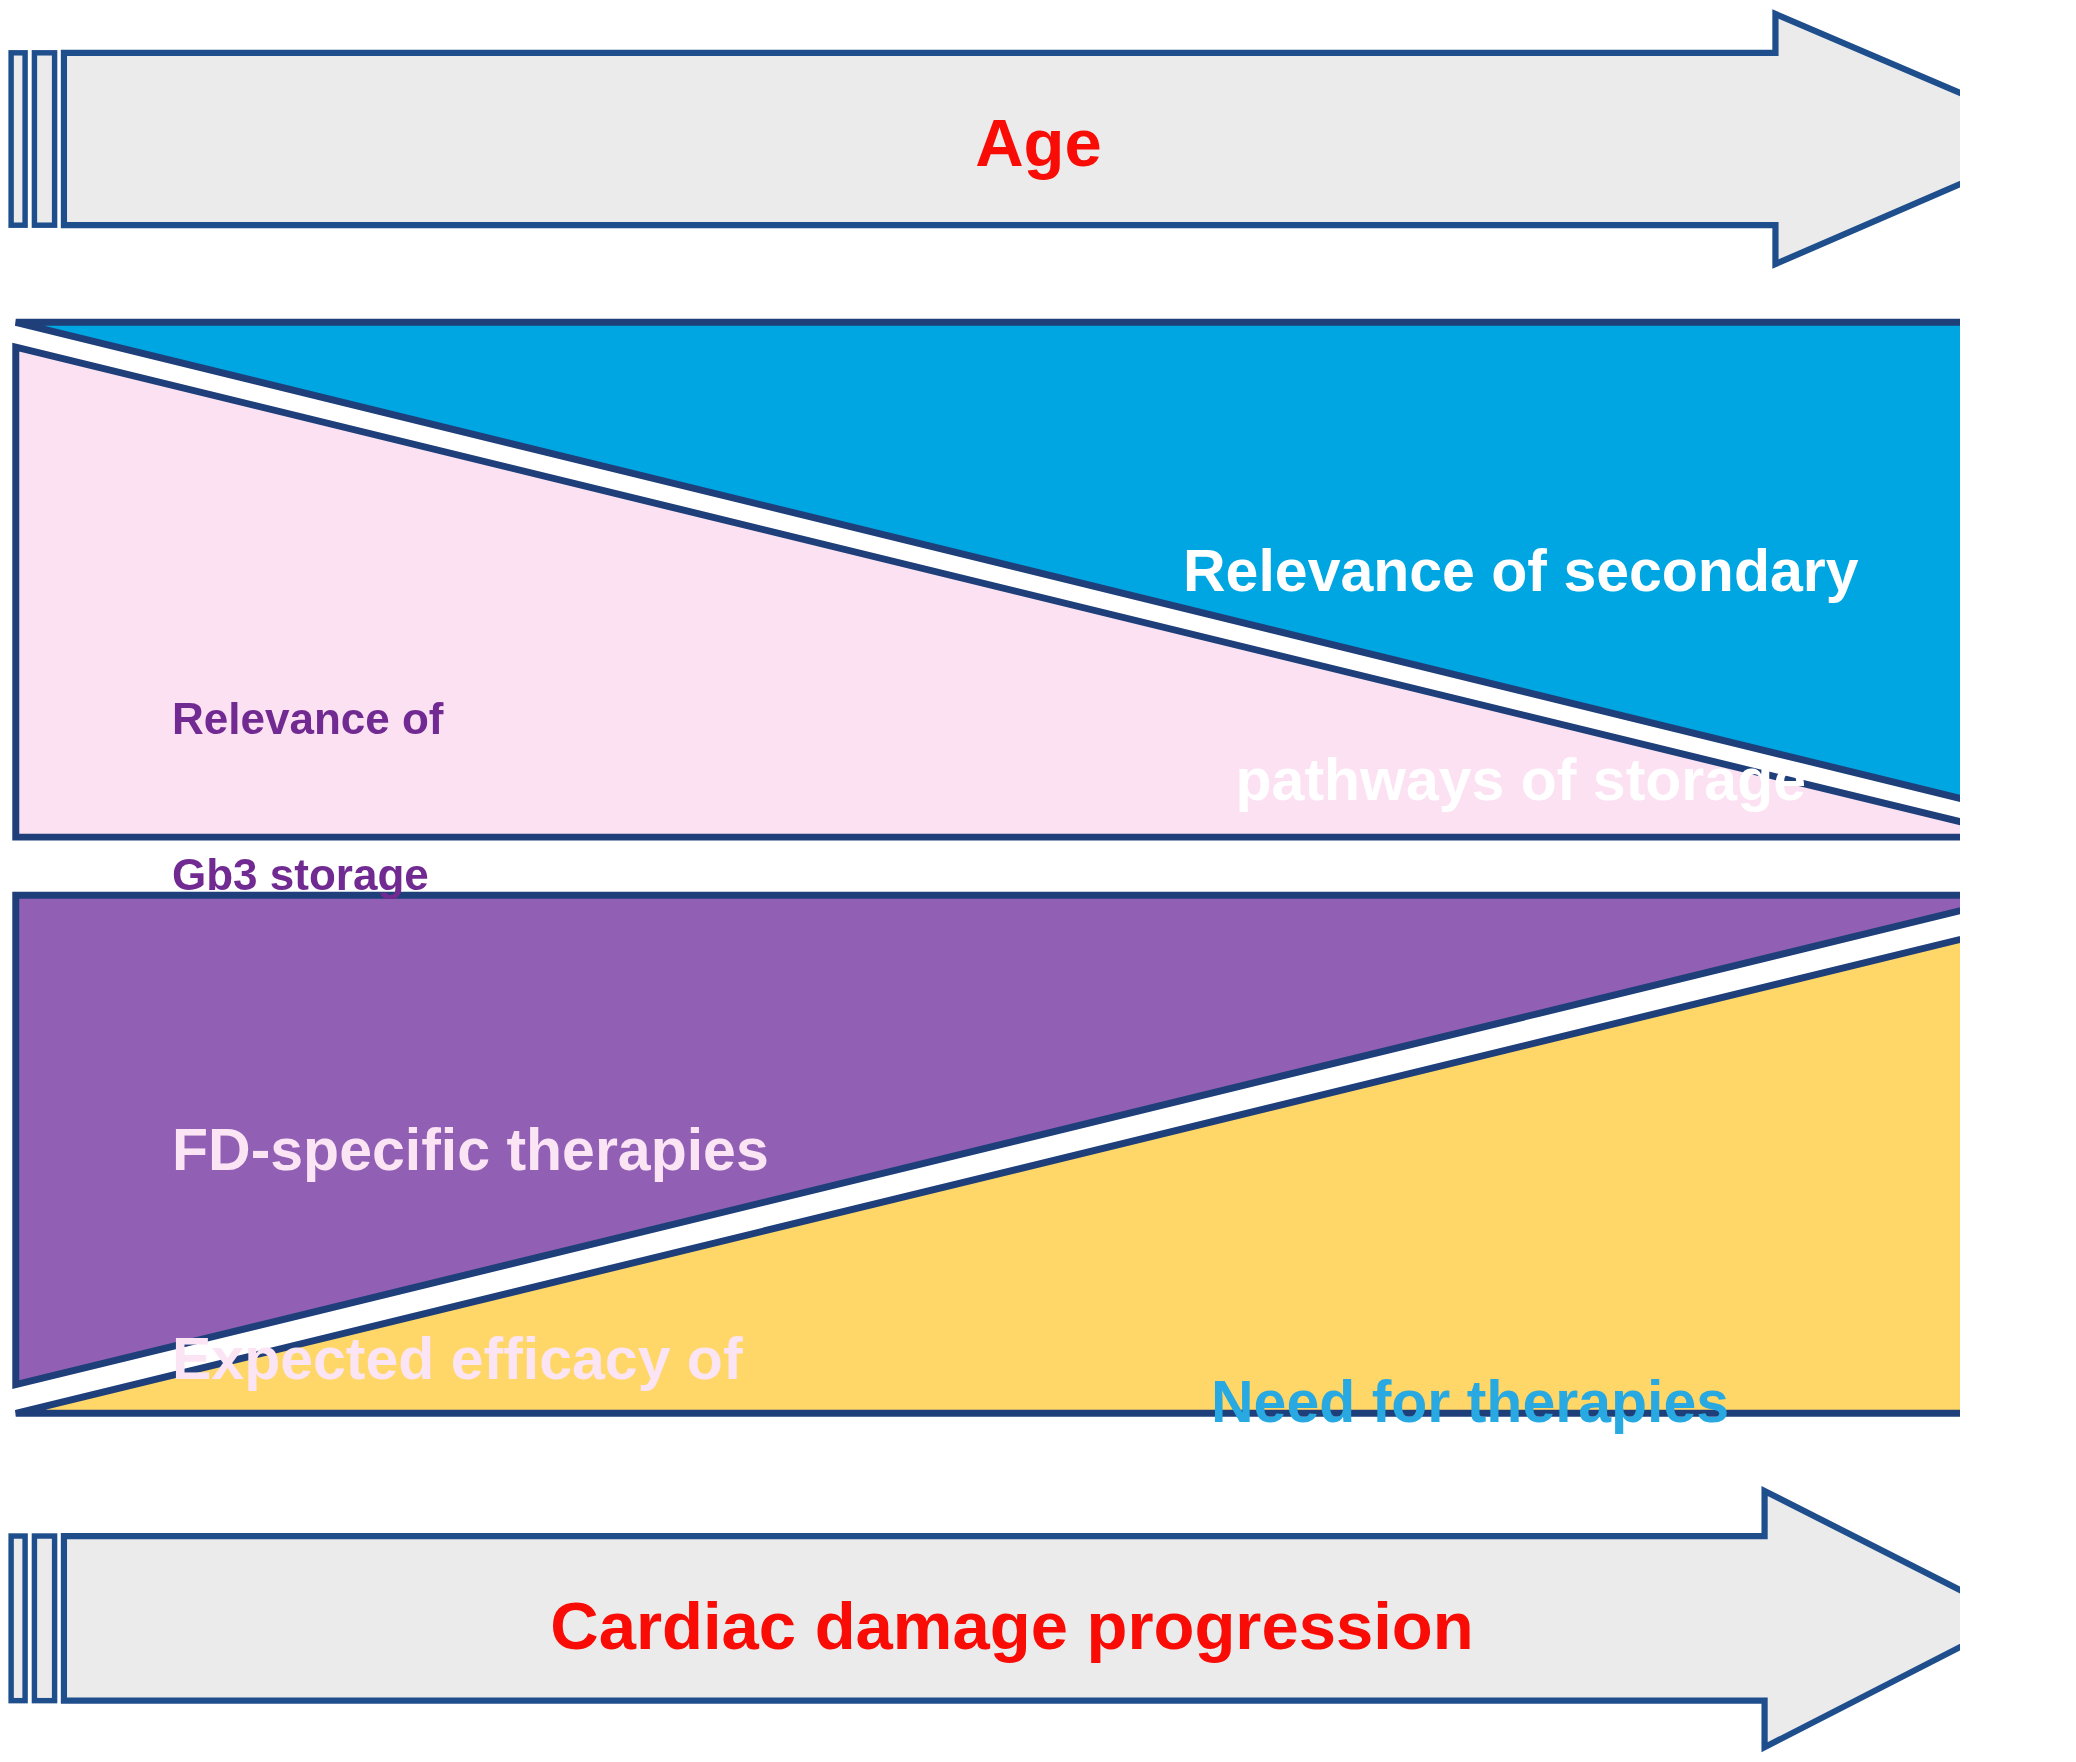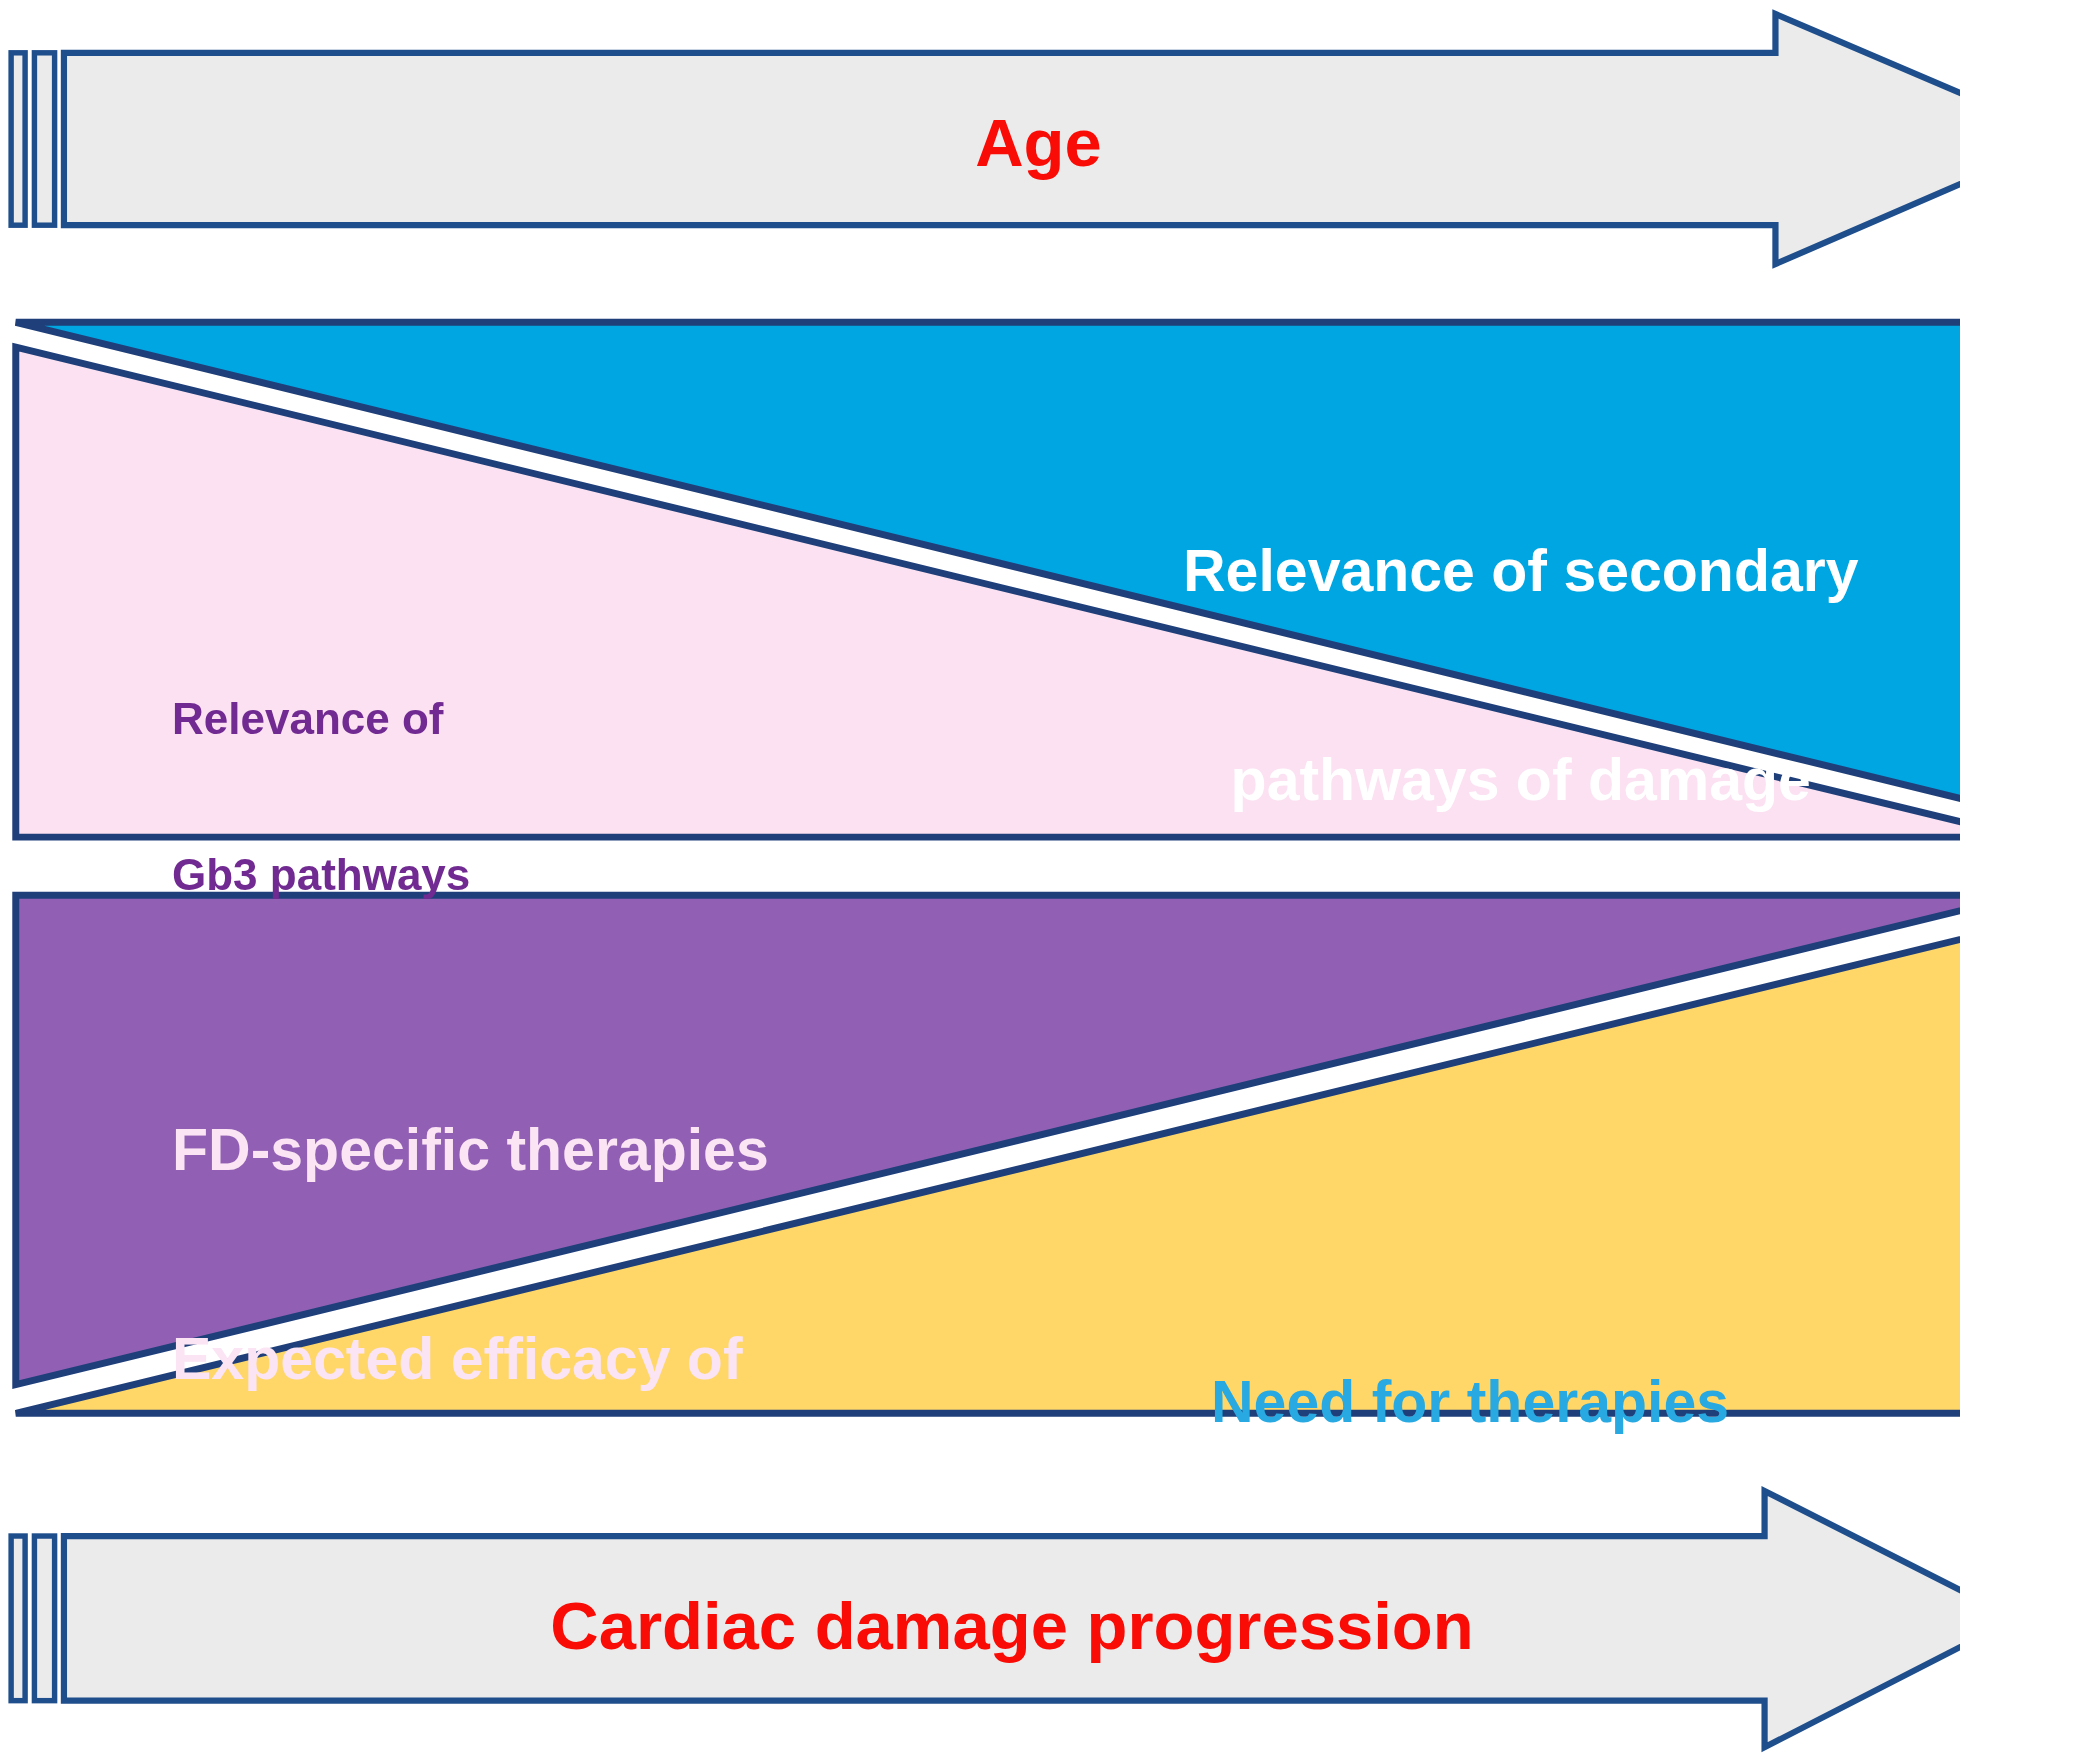--- a/index.html
+++ b/index.html
@@ -117,26 +117,26 @@
       <rect x="14" y="1978" width="18" height="212" fill="#ebebeb" stroke="#1f4e8c" stroke-width="7"></rect>
       <rect x="44" y="1978" width="26" height="212" fill="#ebebeb" stroke="#1f4e8c" stroke-width="7"></rect>
       <path d="M 82,1978 L 2272,1978 L 2272,1920 L 2596,2084 L 2272,2250 L 2272,2190 L 82,2190 Z" fill="#ebebeb" stroke="#1f4e8c" stroke-width="8" stroke-linejoin="miter"></path>
     </g>
   </svg>
 
   <div class="label label-age">Age</div>
 
   <div class="label label-secondary">
     <div>Relevance of secondary</div>
-    <div>pathways of damage</div>
+    <div>pathways of storage</div>
   </div>
 
   <div class="label label-gb3">
     <div>Relevance of</div>
-    <div>Gb3 pathways</div>
+    <div>Gb3 storage</div>
   </div>
 
   <div class="label label-efficacy">
     <div>FD-specific therapies</div>
     <div>Expected efficacy of</div>
   </div>
 
   <div class="label label-organ">
     <div>Need for therapies</div>
   </div>

